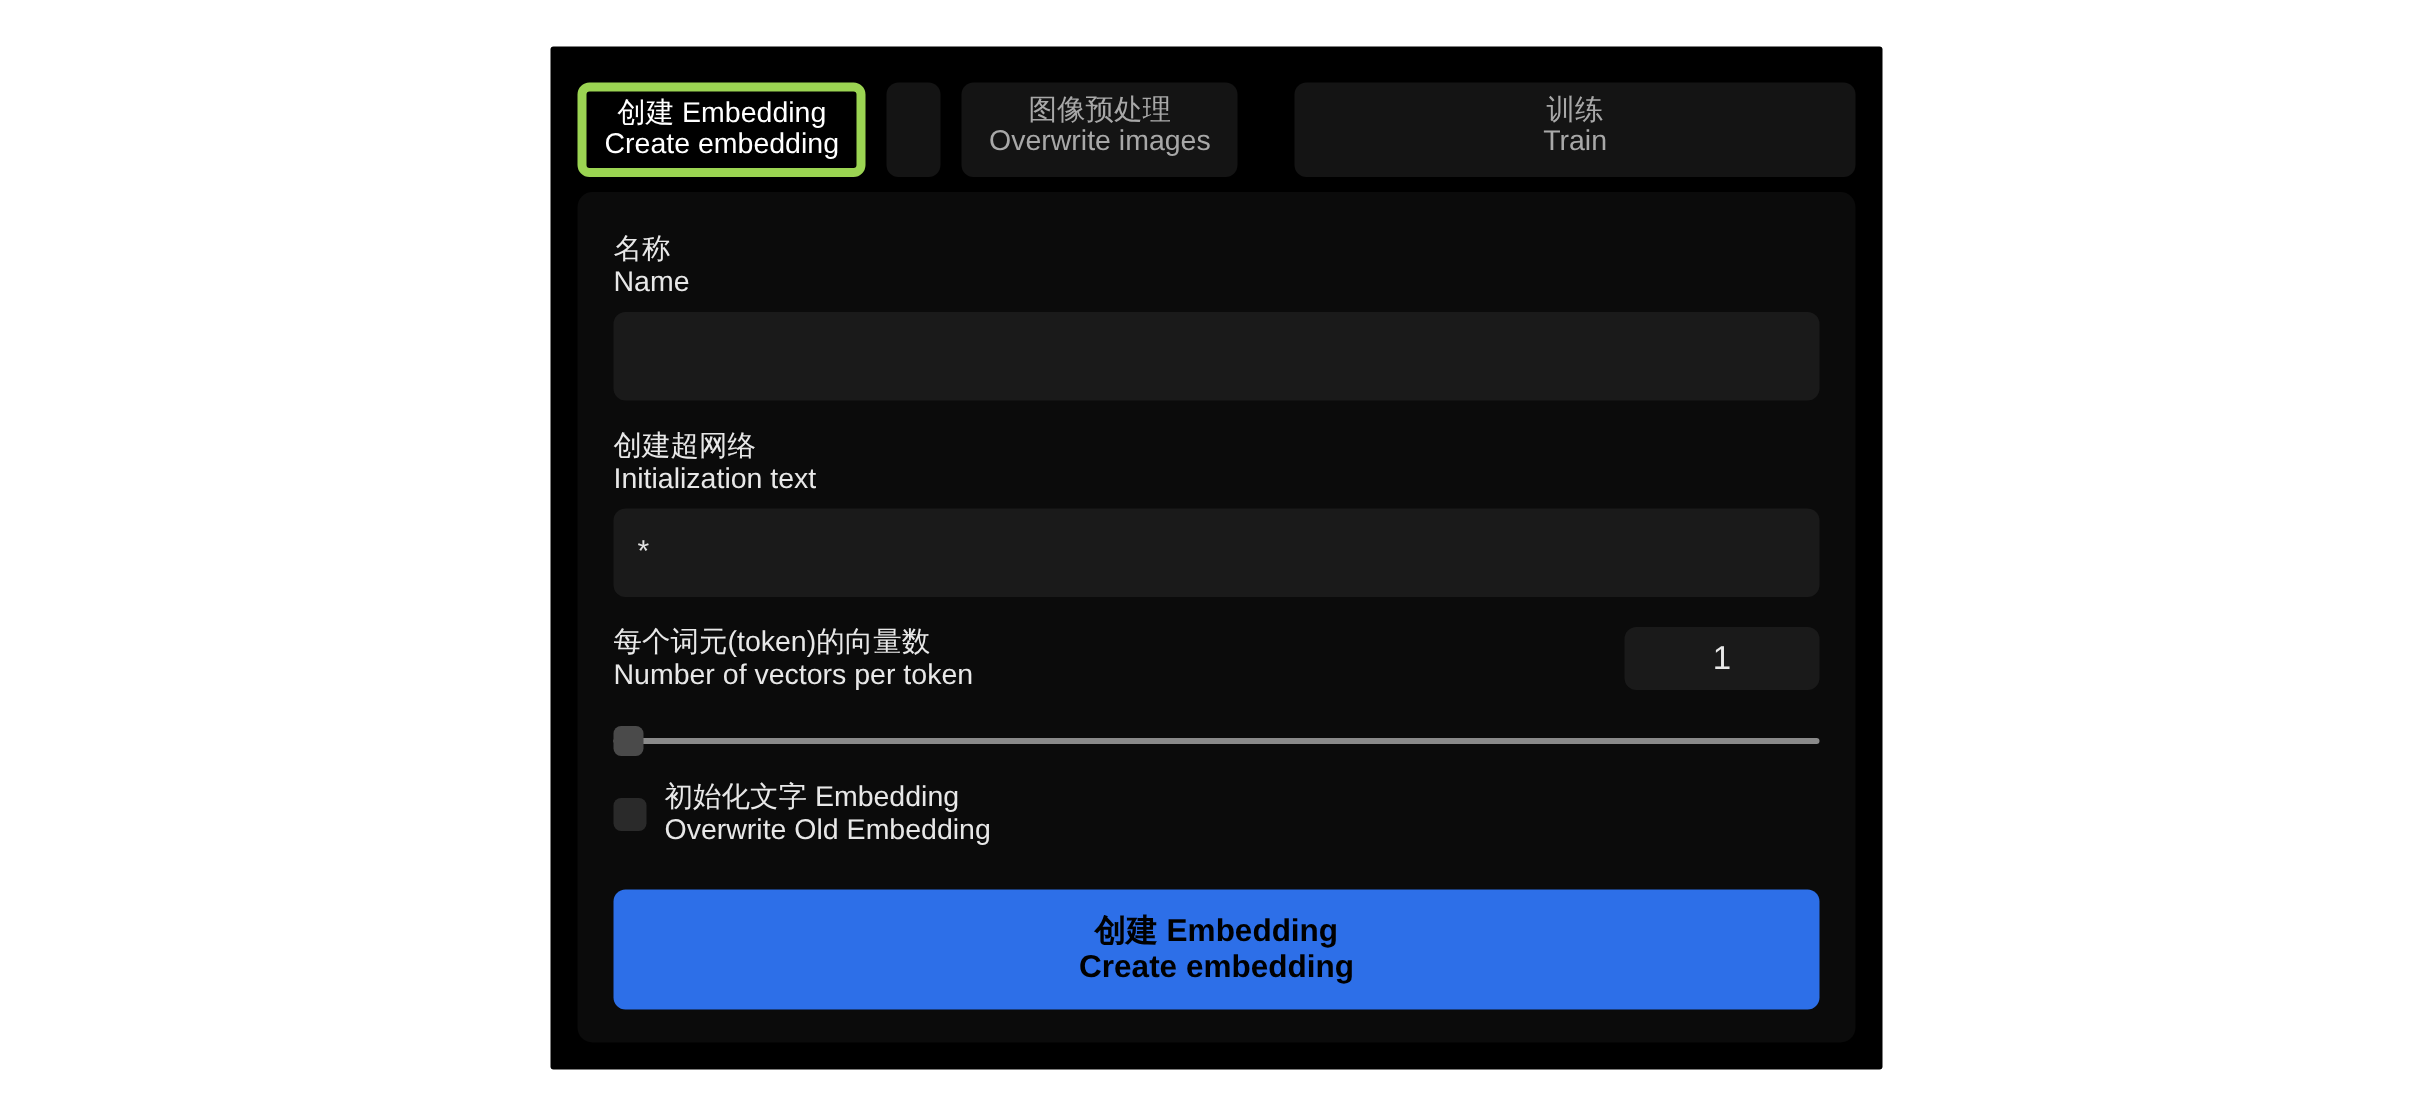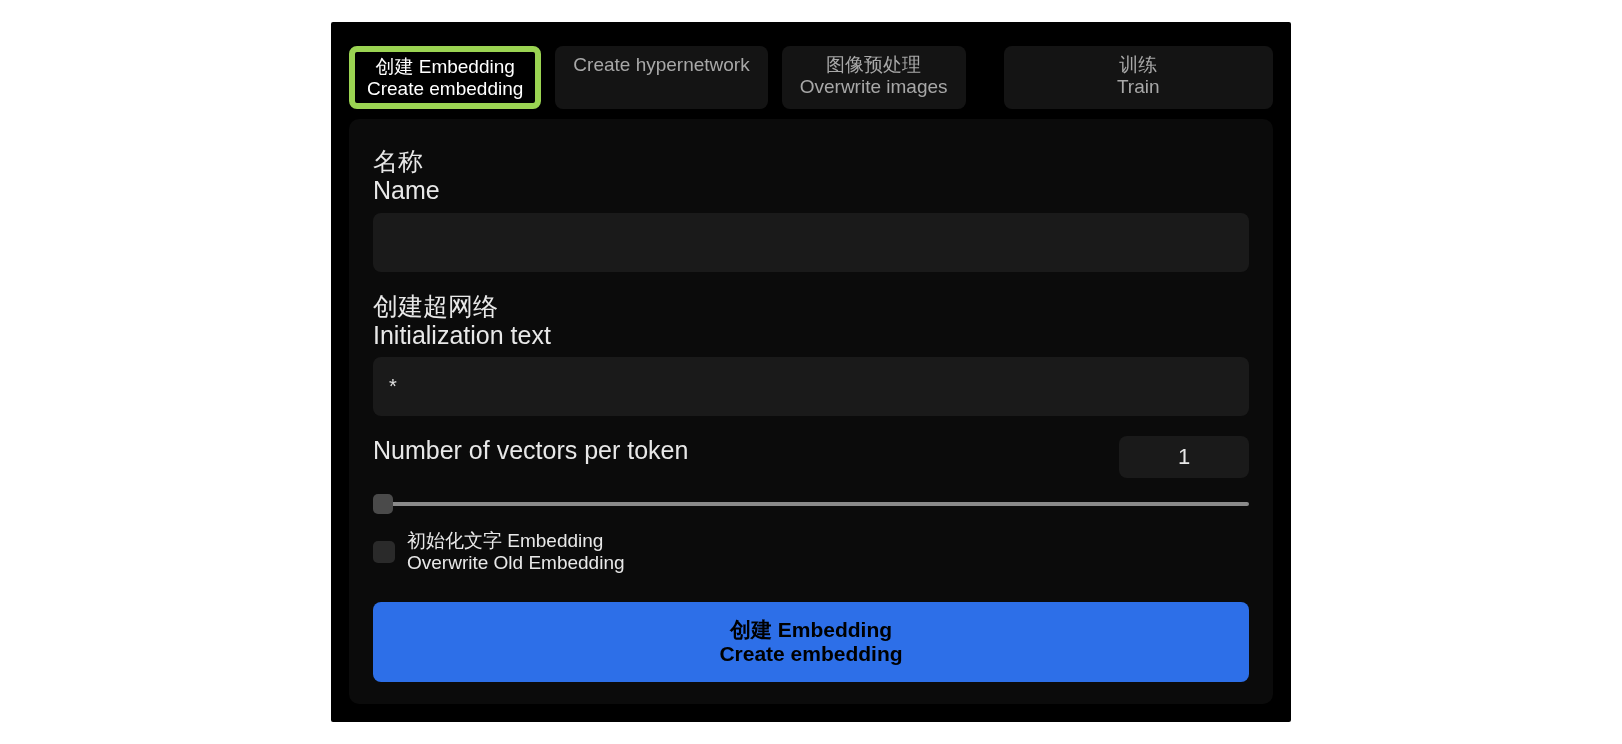--- a/index.html
+++ b/index.html
@@ -11,21 +11,21 @@
     background: #ffffff;
     font-family: -apple-system, BlinkMacSystemFont, "Segoe UI", Helvetica, Arial, sans-serif;
     width: 1622px;
     height: 744px;
     display: flex;
     align-items: center;
     justify-content: center;
   }
   .app-window {
     background: #000000;
-    width: 960px;
+    width: 888px;
     padding: 24px 18px 18px 18px;
     border-radius: 2px;
   }
   .tabs {
     display: flex;
     gap: 14px;
     margin-bottom: 10px;
   }
   .tab {
     flex: 0 0 auto;
@@ -53,21 +53,21 @@
   .panel {
     background: #0b0b0b;
     border-radius: 10px;
     padding: 28px 24px 22px 24px;
   }
   .field {
     margin-bottom: 20px;
   }
   .field-label {
     color: #e8e8e8;
-    font-size: 25px;
+    font-size: 19px;
     line-height: 1.15;
     margin-bottom: 8px;
   }
   .field-label .line1 { display: block; }
   .field-label .line2 { display: block; }
   .text-input {
     width: 100%;
     background: #1a1a1a;
     border: none;
     border-radius: 8px;
@@ -164,21 +164,20 @@
 <body>
 
 <div class="app-window">
 
   <div class="tabs">
     <div class="tab active">
       <span class="line1">创建 Embedding</span>
       <span class="line2">Create embedding</span>
     </div>
     <div class="tab">
-      <span class="line2">Create hypernetwork</span>
     </div>
     <div class="tab">
       <span class="line1">图像预处理</span>
       <span class="line2">Overwrite images</span>
     </div>
     <div class="tab wide">
       <span class="line1">训练</span>
       <span class="line2">Train</span>
     </div>
   </div>
@@ -196,20 +195,21 @@
     <div class="field">
       <div class="field-label">
         <span class="line1">创建超网络</span>
         <span class="line2">Initialization text</span>
       </div>
       <input type="text" class="text-input" value="*" style="">
     </div>
 
     <div class="row-with-number">
       <div class="field-label">
+        <span class="line1">每个词元(token)的向量数</span>
         <span class="line2">Number of vectors per token</span>
       </div>
       <input type="text" class="number-box" value="1" style="">
     </div>
 
     <div class="slider-wrap">
       <input type="range" min="1" max="75" value="1" class="slider" style="">
     </div>
 
     <div class="checkbox-row">

